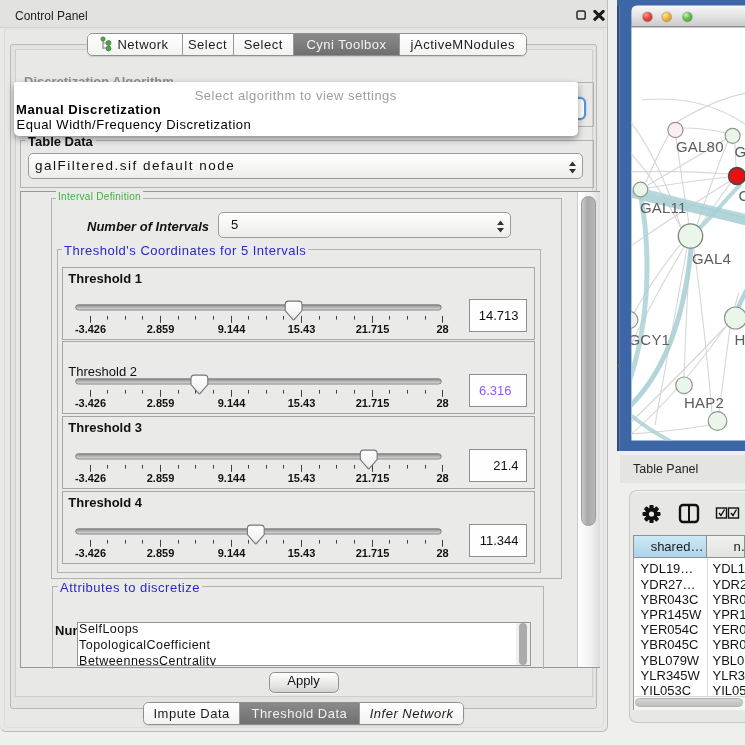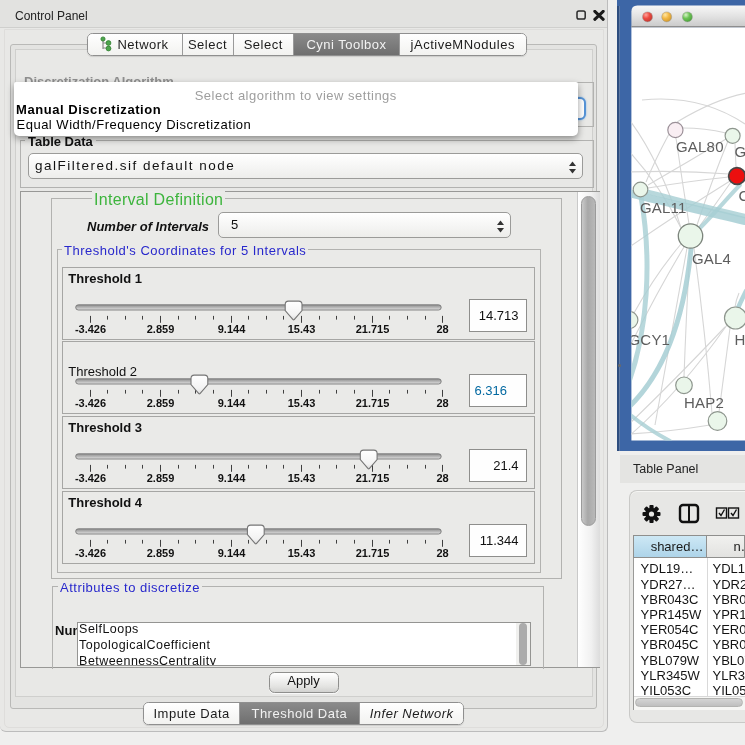--- a/index.html
+++ b/index.html
@@ -35,21 +35,21 @@
 <div class="abs" style="left:20px;top:140px;width:572px;height:46px;border:1px solid #b2b2b0;"></div>
 <div class="abs" style="left:25px;top:134px;background:#e8e8e6;padding:0 3px;font-weight:bold;font-size:13px;color:#111;">Table Data</div>
 <div class="abs" style="left:27.5px;top:153px;width:555.5px;height:26px;background:linear-gradient(#ffffff,#ededeb);border:1px solid #9b9b99;border-radius:5px;font-size:13px;color:#111;line-height:23px;padding-left:6.5px;box-sizing:border-box;"><span style="font-size:13.5px;letter-spacing:1.5px;">galFiltered.sif default node</span><svg class="abs" style="right:5px;top:7.0px" width="9" height="13" viewBox="0 0 9 13">
       <path d="M4.5 0.5 L8 5 L1 5 Z" fill="#333"></path>
       <path d="M4.5 12.5 L8 8 L1 8 Z" fill="#333"></path>
     </svg></div>
 <div class="abs" style="left:20px;top:191px;width:580px;height:477px;background:#eaeae8;border:1px solid #989896;box-sizing:border-box;overflow:hidden;"></div>
 <div class="abs" style="left:577px;top:192px;width:22px;height:475px;background:linear-gradient(90deg,#ffffff,#f1f1f1 60%,#dcdcdc);border-left:1px solid #c9c9c9;"></div>
 <div class="abs" style="left:580.5px;top:196px;width:15px;height:330px;background:linear-gradient(90deg,#c9c9c9,#a8a8a8 45%,#b8b8b8);border:1px solid #9a9a9a;border-radius:8px;box-sizing:border-box;"></div>
 <div class="abs" style="left:51px;top:198px;width:509px;height:379px;border:1px solid #b2b2b0;"></div>
-<div class="abs" style="left:56px;top:191px;background:#eaeae8;padding:0 2px;font-size:16px;letter-spacing:0.3px;color:#3cb43c;margin-left:36px;">Interval Definition</div>
+<div class="abs" style="left:56px;top:191px;background:#eaeae8;padding:0 2px;font-size:10px;letter-spacing:0.3px;color:#3cb43c;">Interval Definition</div>
 <div class="abs" style="left:87px;top:219px;font-weight:bold;font-size:13px;color:#111;font-style:italic;">Number of Intervals</div>
 <div class="abs" style="left:218px;top:212px;width:293px;height:26px;background:linear-gradient(#ffffff,#ededeb);border:1px solid #9b9b99;border-radius:5px;font-size:13px;color:#111;line-height:23px;padding-left:12px;box-sizing:border-box;">5<svg class="abs" style="right:5px;top:7.0px" width="9" height="13" viewBox="0 0 9 13">
       <path d="M4.5 0.5 L8 5 L1 5 Z" fill="#333"></path>
       <path d="M4.5 12.5 L8 8 L1 8 Z" fill="#333"></path>
     </svg></div>
 <div class="abs" style="left:57px;top:249px;width:482px;height:322px;border:1px solid #b2b2b0;"></div>
 <div class="abs" style="left:62px;top:242.5px;background:#eaeae8;padding:0 2px;font-size:13px;letter-spacing:0.5px;color:#2828cc;">Threshold's Coordinates for 5 Intervals</div>
 <div class="abs" style="left:62.3px;top:266.5px;width:472.8px;height:73px;border:1px solid #a6a6a4;background:#eaeae8;box-sizing:border-box;"></div>
 <div class="abs" style="left:68.3px;top:270.5px;font-weight:bold;font-size:13px;color:#111;">Threshold 1</div>
 <svg class="abs" style="left:62.3px;top:296.5px" width="400" height="43" viewBox="0 0 400 43">
@@ -138,21 +138,21 @@
     <text x="310.5" y="36" font-size="11" font-weight="bold" fill="#111" text-anchor="middle" font-family="Liberation Sans">21.715</text>
     <line x1="327.5" y1="18.9" x2="327.5" y2="22.6" stroke="#3f3f3f" stroke-width="1"></line>
     <line x1="345.5" y1="18.9" x2="345.5" y2="22.6" stroke="#3f3f3f" stroke-width="1"></line>
     <line x1="363.5" y1="18.9" x2="363.5" y2="22.6" stroke="#3f3f3f" stroke-width="1"></line>
     <line x1="380.5" y1="18.9" x2="380.5" y2="25.8" stroke="#3f3f3f" stroke-width="1"></line>
     <text x="380.5" y="36" font-size="11" font-weight="bold" fill="#111" text-anchor="middle" font-family="Liberation Sans">28</text>
     <g transform="translate(137.4,0)">
       <path d="M -8.4 13.5 L -8.4 7.4 Q -8.4 4.1 -5.2 4.1 L 5.2 4.1 Q 8.4 4.1 8.4 7.4 L 8.4 13.5 L 0.6 22.6 Q 0 23.2 -0.6 22.6 Z" fill="url(#th2)" stroke="#757575" stroke-width="1.1"></path>
     </g>
   </svg>
-<div class="abs" style="left:469px;top:373.5px;width:57.5px;height:33px;border:1px solid #8e8e8c;background:#fefefe;box-sizing:border-box;font-size:13px;color:#0369a1;line-height:31px;text-align:center;padding-right:14px;">6.316</div>
+<div class="abs" style="left:469px;top:373.5px;width:57.5px;height:33px;border:1px solid #8e8e8c;background:#fefefe;box-sizing:border-box;font-size:13px;color:#8b5cf6;line-height:31px;text-align:right;padding-right:14px;">6.316</div>
 <div class="abs" style="left:62.3px;top:416px;width:472.8px;height:73px;border:1px solid #a6a6a4;background:#eaeae8;box-sizing:border-box;"></div>
 <div class="abs" style="left:68.3px;top:420px;font-weight:bold;font-size:13px;color:#111;">Threshold 3</div>
 <svg class="abs" style="left:62.3px;top:446px" width="400" height="43" viewBox="0 0 400 43">
     <defs>
       <linearGradient id="tg3" x1="0" y1="0" x2="0" y2="1">
         <stop offset="0" stop-color="#8e8e8e"></stop>
         <stop offset="0.5" stop-color="#b5b5b5"></stop>
         <stop offset="1" stop-color="#e2e2e2"></stop>
       </linearGradient>
       <linearGradient id="th3" x1="0" y1="0" x2="0" y2="1">

